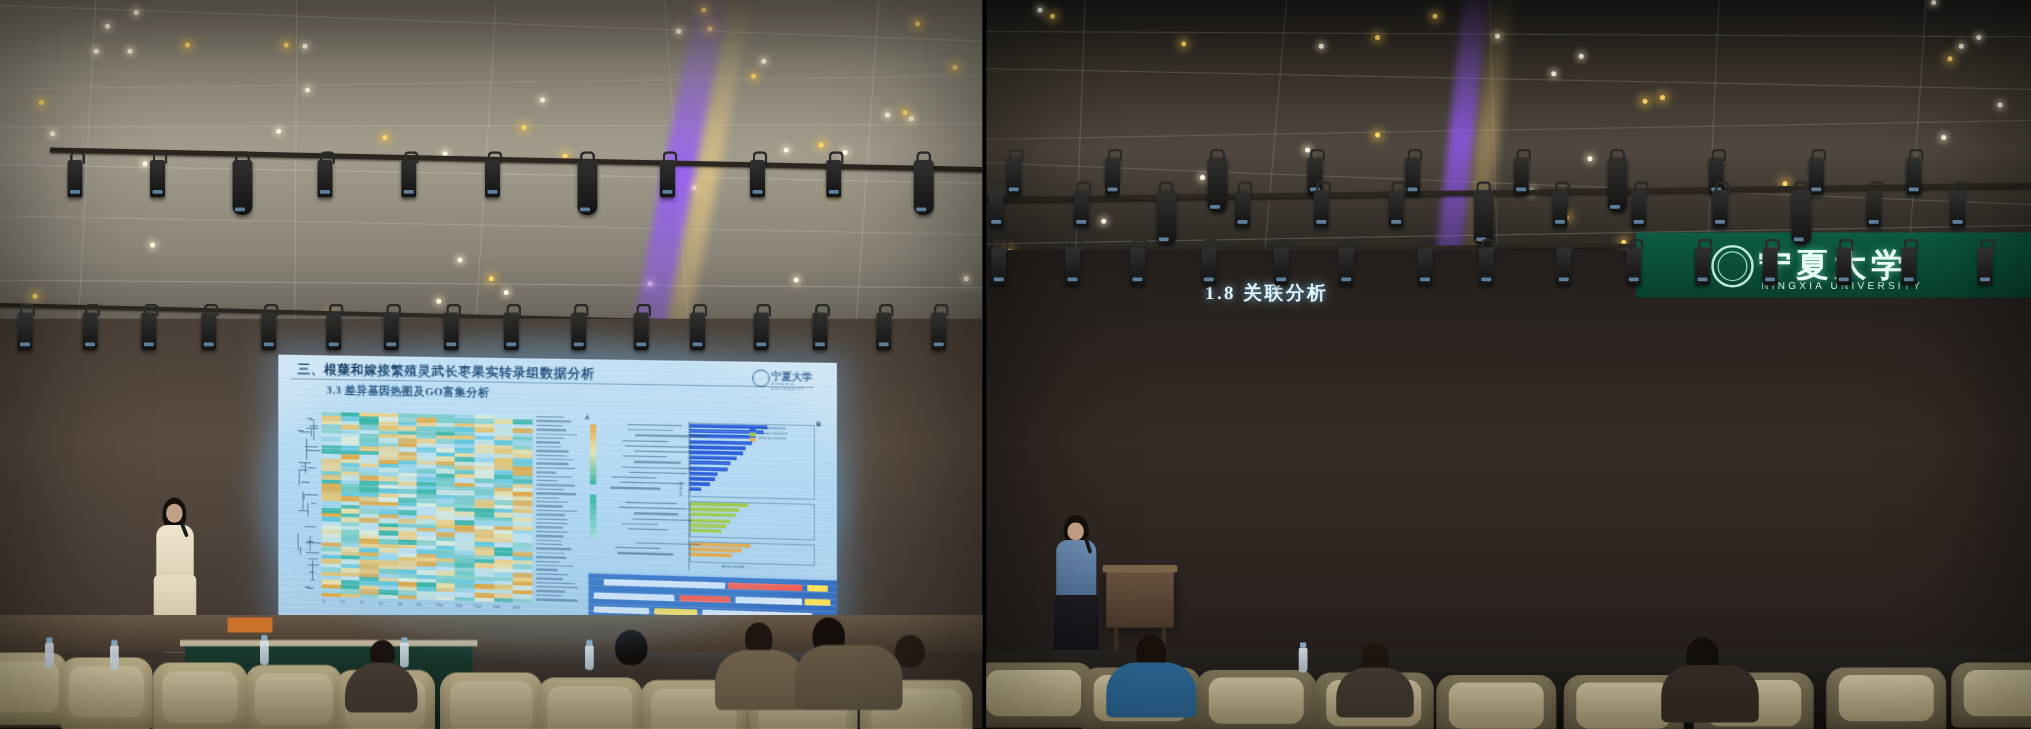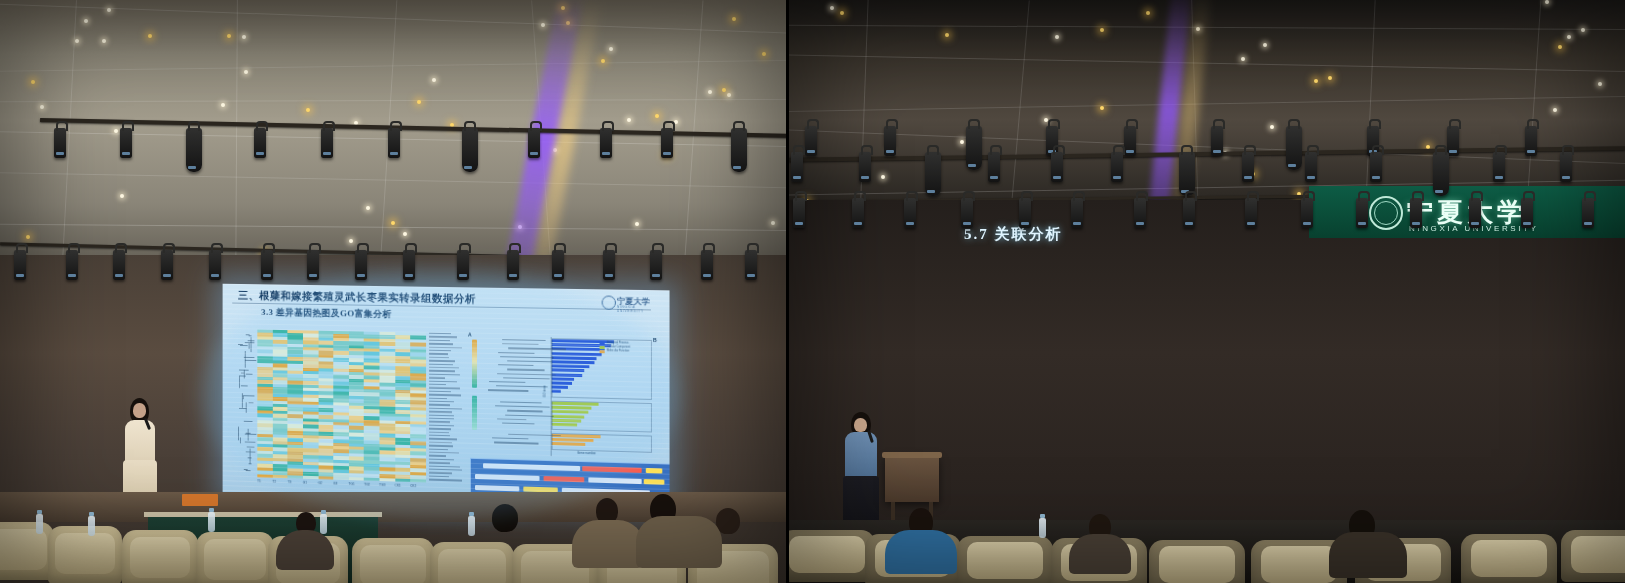--- a/index.html
+++ b/index.html
@@ -1092,21 +1092,21 @@
 
     <div class="wall dark" style="top:200px;"></div>
 
     <div class="banner" style="left:520px;top:186px;width:316px;height:52px;">
       <div class="uni-seal" style="left:60px;top:10px;width:30px;height:30px;"></div>
       <div class="uni-cn" style="left:98px;top:9px;"></div>
       <div class="uni-en" style="left:100px;top:38px;">NINGXIA UNIVERSITY</div>
     </div>
     <div style="position:absolute;left:618px;top:195px;font-size:26px;letter-spacing:4px;color:#eafff6;font-weight:700;font-family:'Liberation Serif',serif;text-shadow:0 0 6px rgba(160,255,220,.5);">宁夏大学</div>
 
-    <div class="rs-title" style="position:absolute;left:960px;top:222px;left:175px;top:225px;">5.7 关联分析</div>
+    <div class="rs-title" style="position:absolute;left:960px;top:222px;left:175px;top:225px;">1.8 关联分析</div>
 
     <div class="speaker" style="left:42px;top:412px;width:66px;height:150px;">
       <div class="sp-hair" style="left:20px;top:0px;width:20px;height:24px;"></div>
       <div class="sp-head" style="left:23px;top:6px;width:13px;height:14px;background:#caa78c;"></div>
       <div class="sp-body" style="left:14px;top:20px;width:32px;height:48px;border-radius:9px 9px 3px 3px;background:linear-gradient(180deg,#6f90b4,#4e6f93);"></div>
       <div class="sp-body" style="left:12px;top:64px;width:36px;height:74px;border-radius:3px 3px 8px 8px;background:linear-gradient(180deg,#1c1c22,#0f0f13);"></div>
       <div class="mic" style="left:38px;top:18px;height:13px;transform:rotate(-18deg);"></div>
     </div>
     <div class="podium" style="left:96px;top:456px;width:54px;height:46px;">
       <div class="top"></div>

